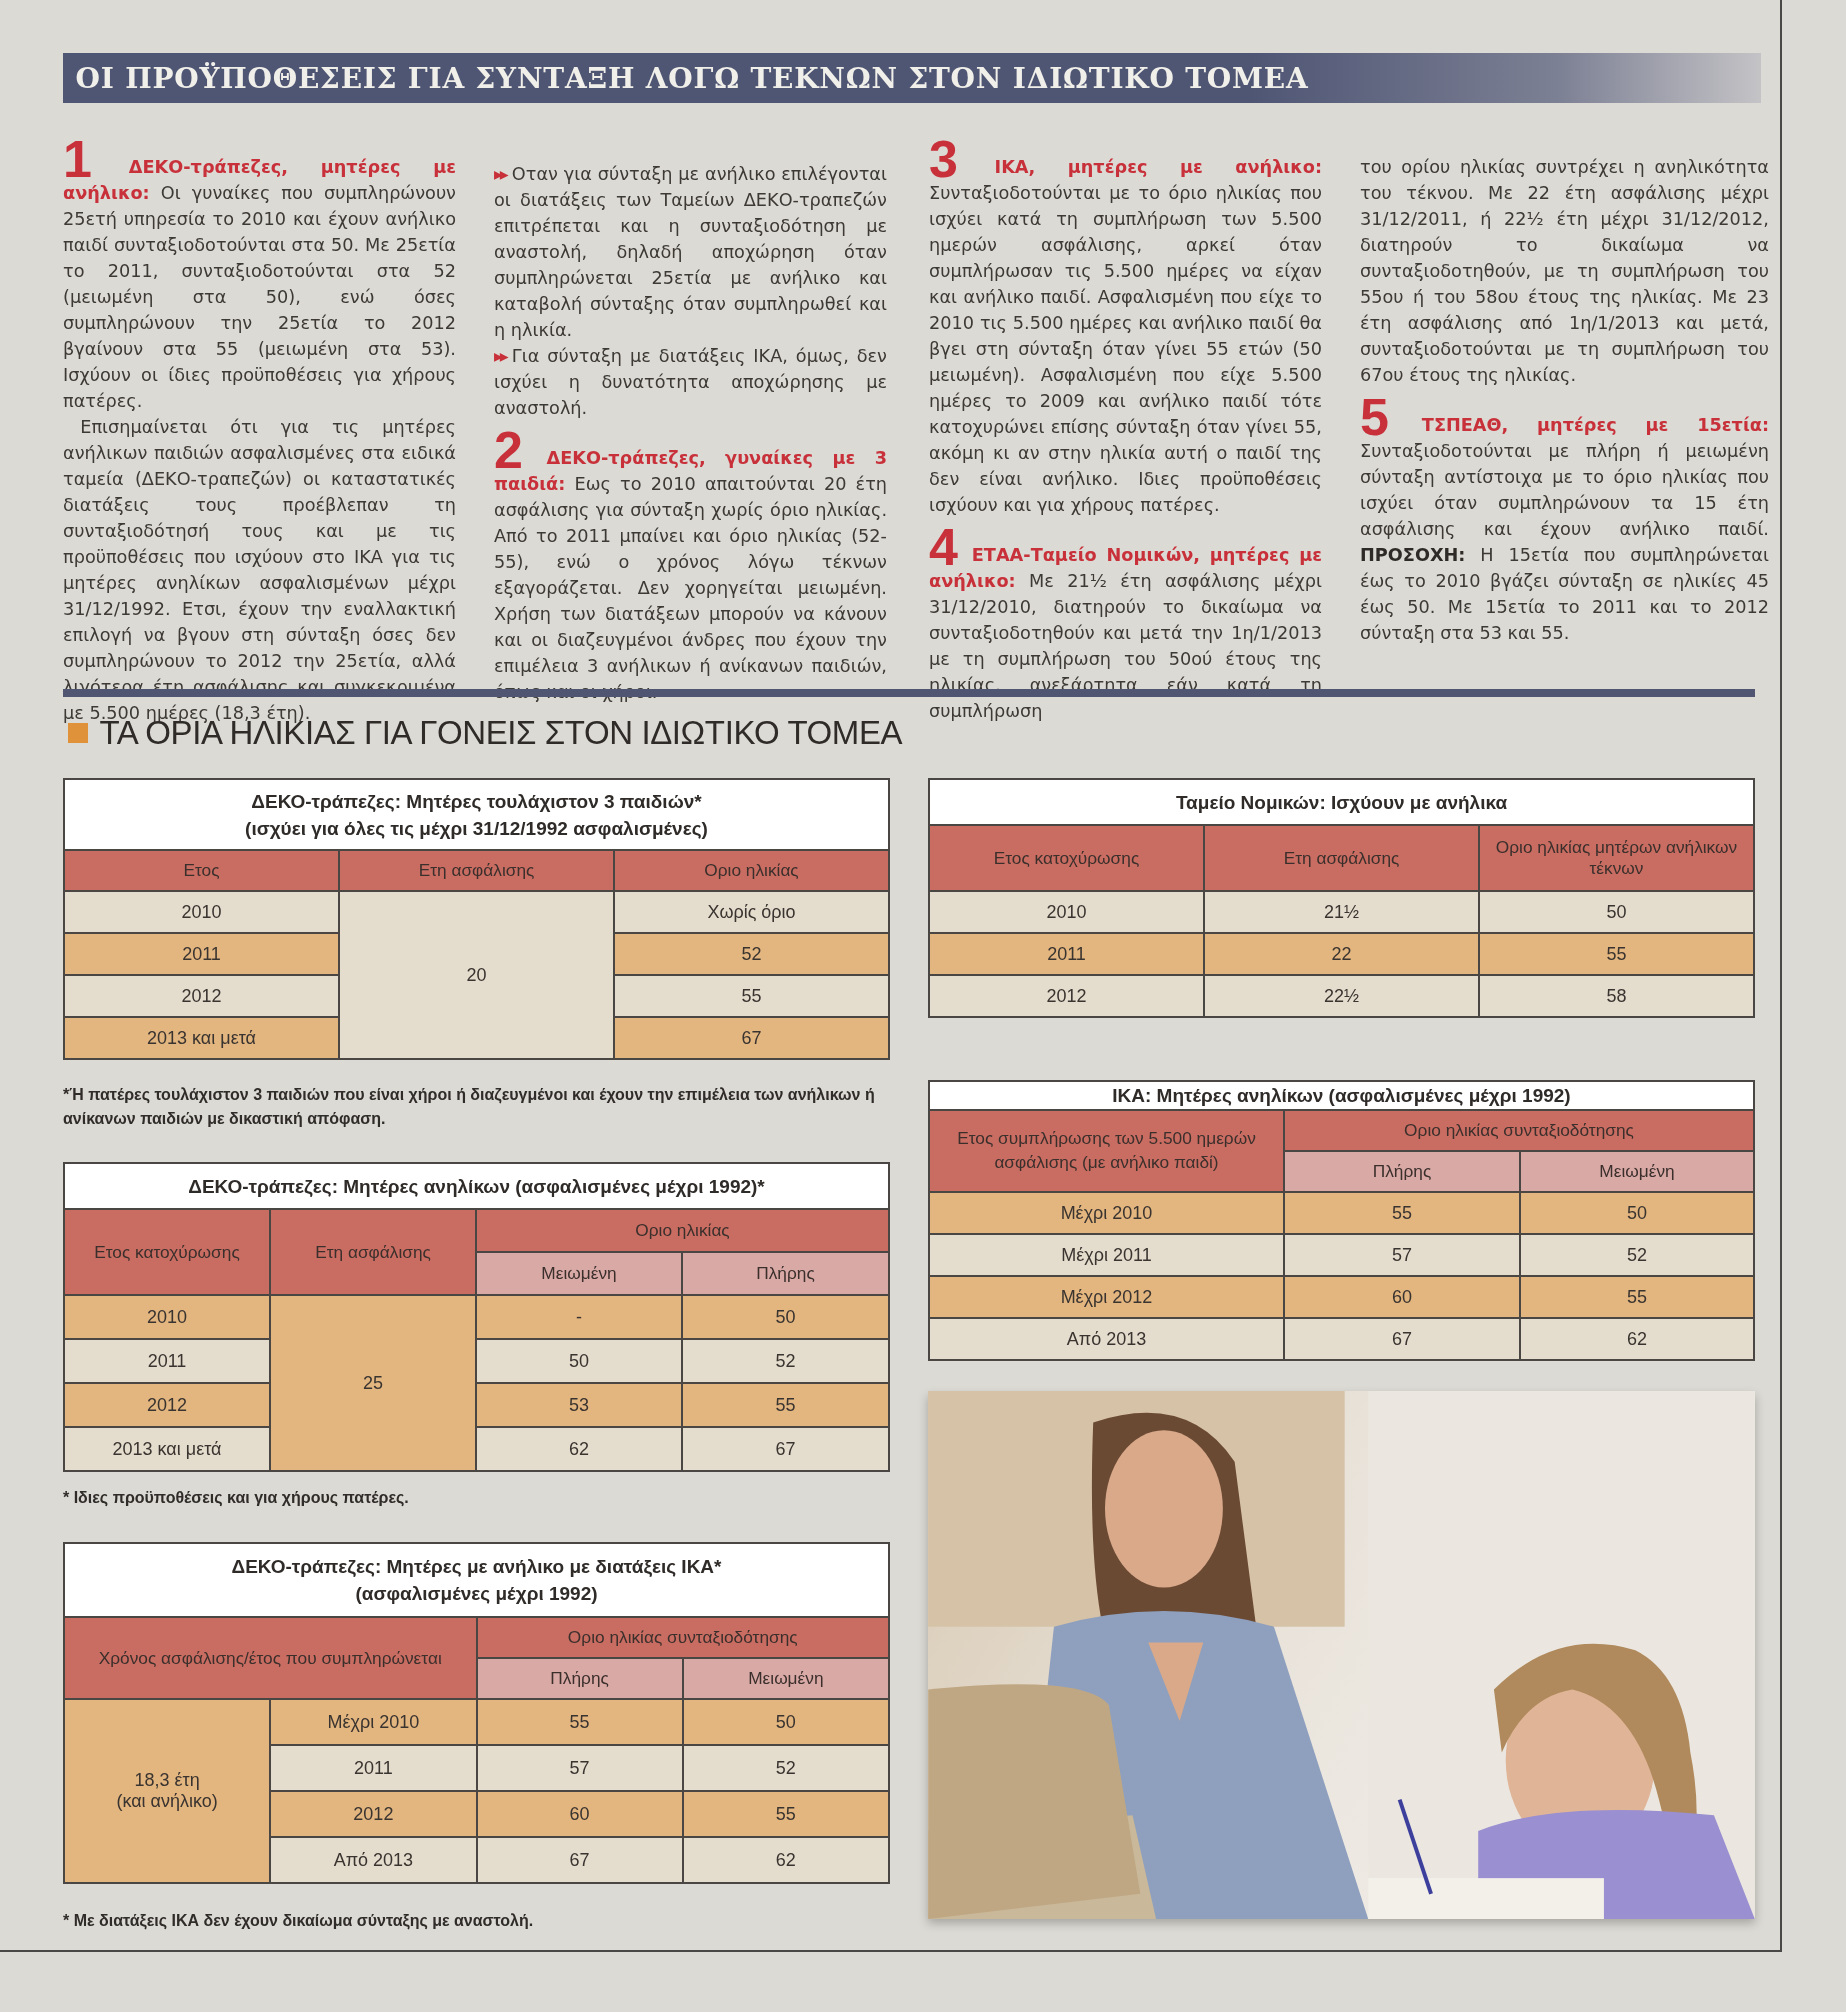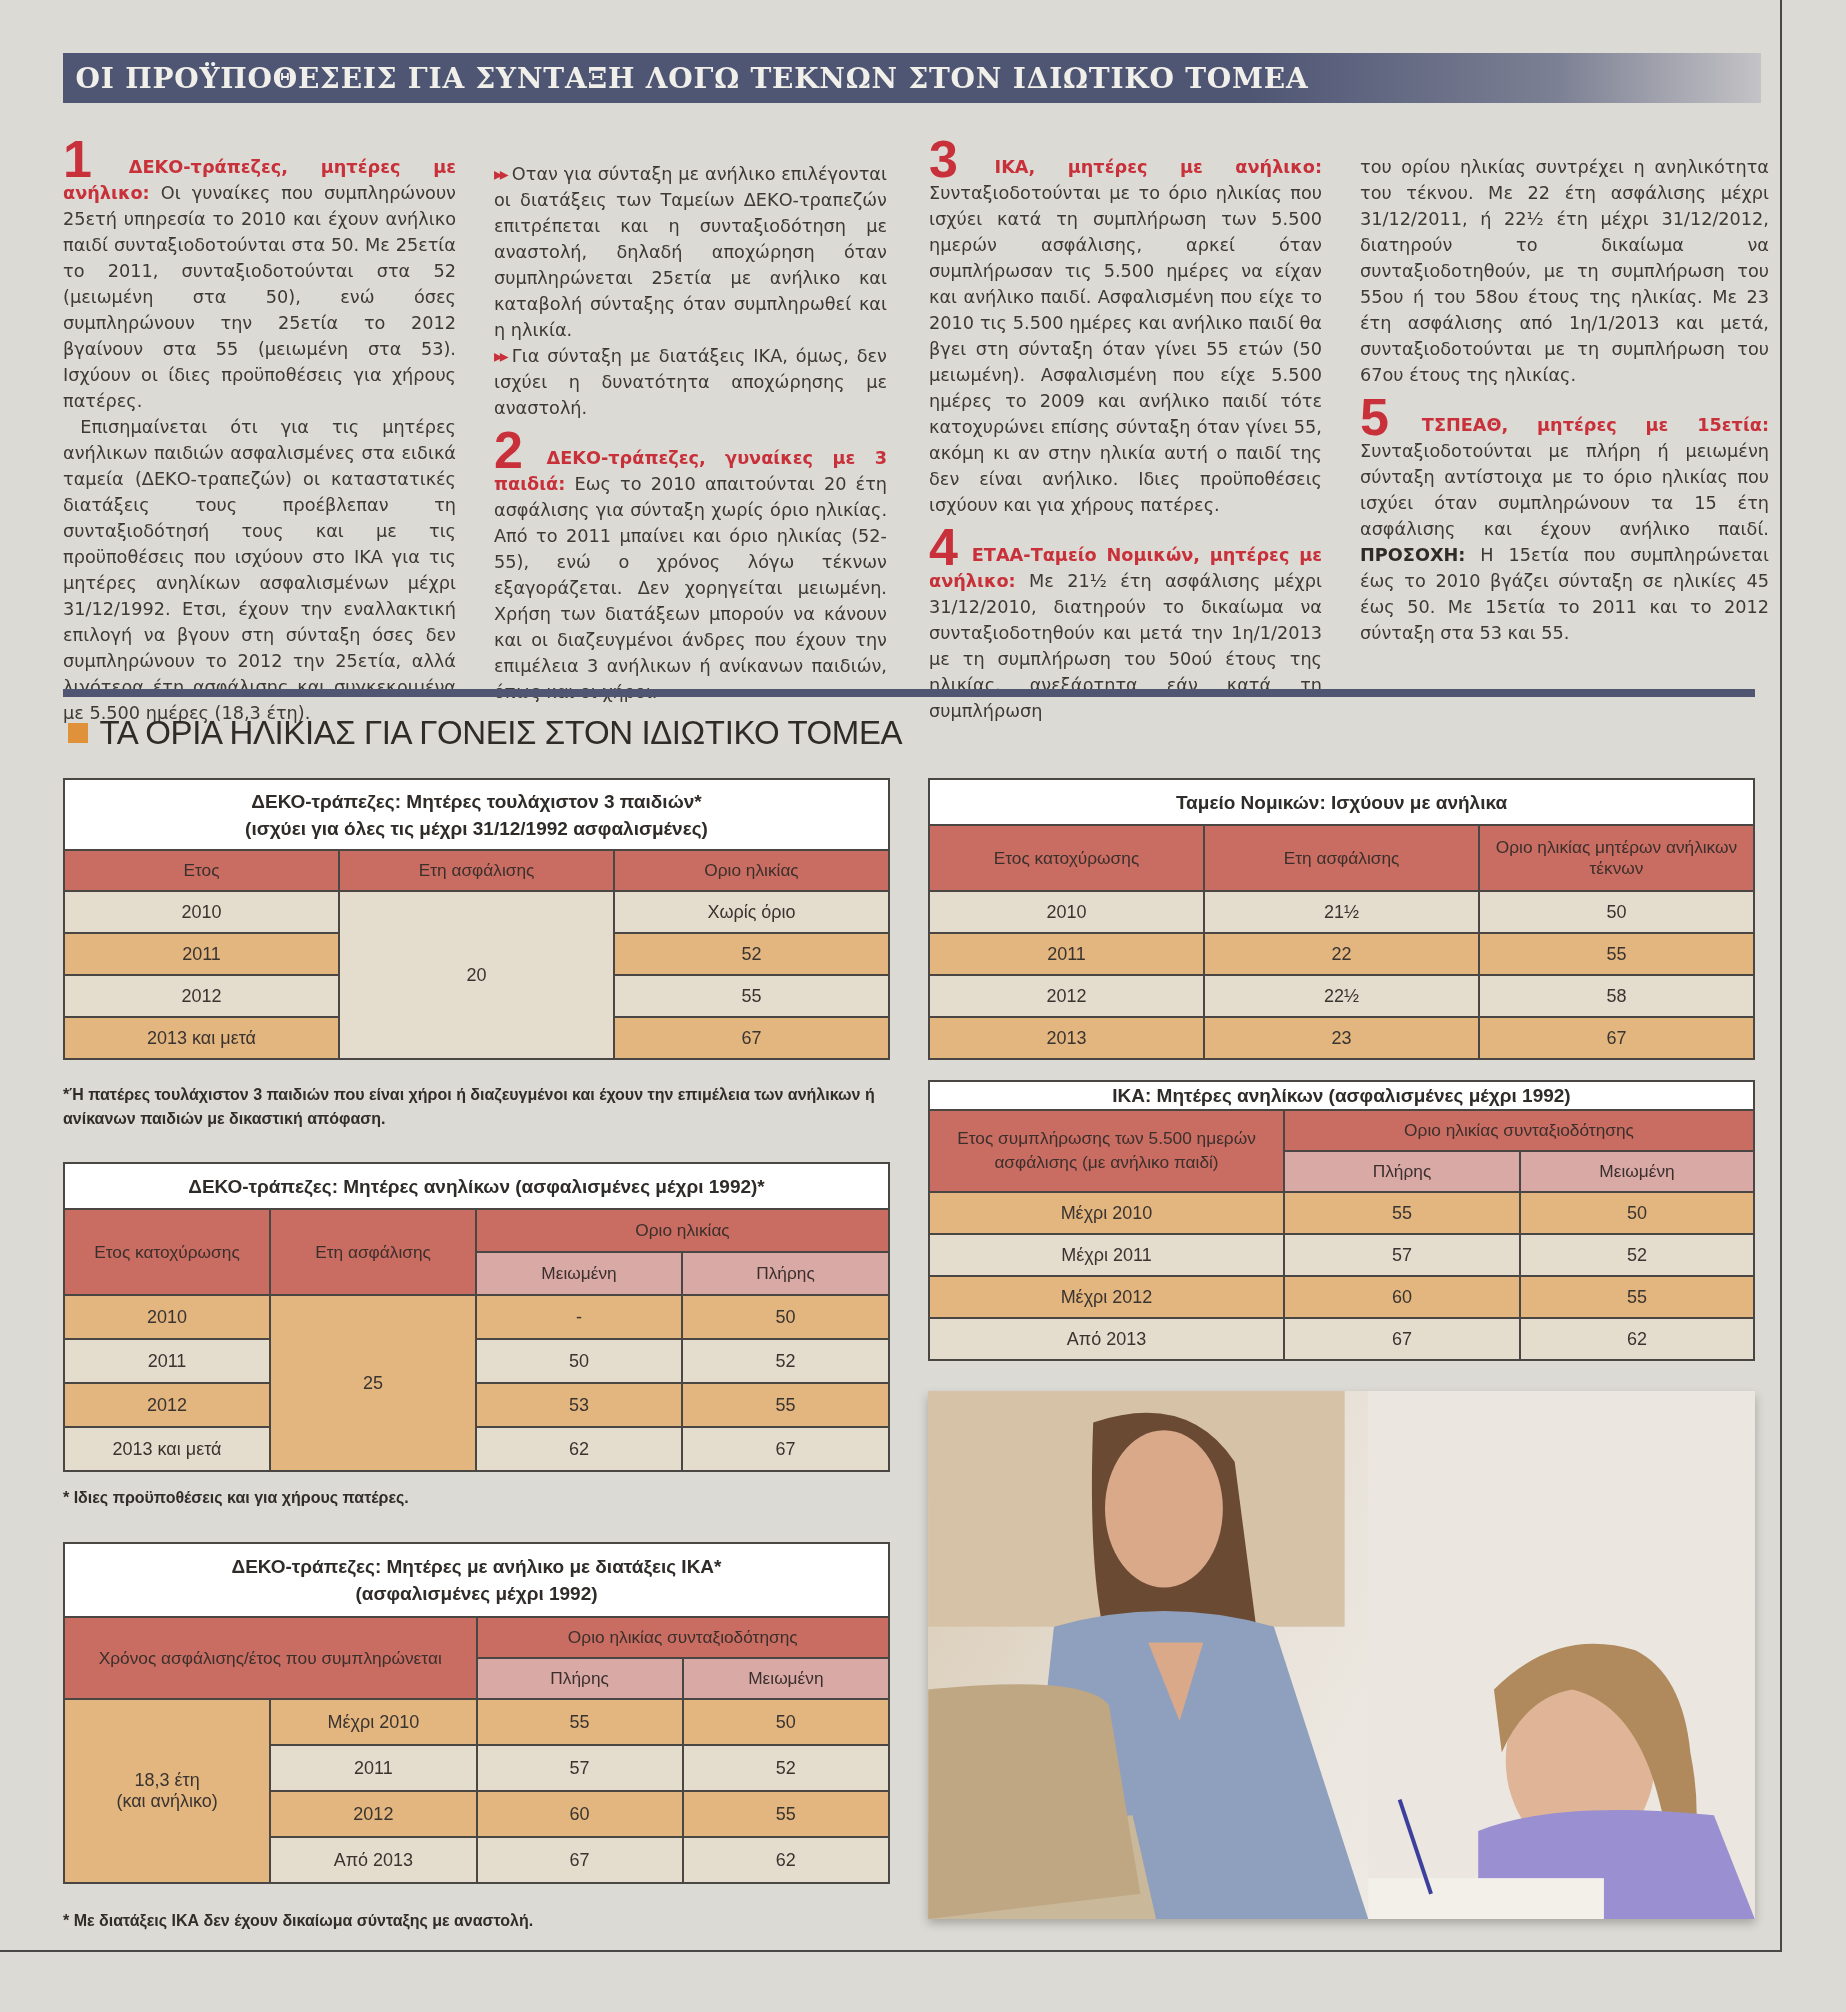--- a/index.html
+++ b/index.html
@@ -266,25 +266,20 @@
   <tr class="T" style="height:42px;">
     <td>2011</td>
     <td>22</td>
     <td>55</td>
   </tr>
   <tr class="L" style="height:42px;">
     <td>2012</td>
     <td>22½</td>
     <td>58</td>
   </tr>
-  <tr class="T" style="height:42px;">
-    <td>2013</td>
-    <td>23</td>
-    <td>67</td>
-  </tr>
 </tbody>
   </table>
 
 <table class="t" style="left:928px; top:1080px; width:827px;">
   <tbody>
       <tr style="height:28px;">
     <th class="cap" colspan="3">ΙΚΑ: Μητέρες ανηλίκων (ασφαλισμένες μέχρι 1992)</th>
   </tr>
   <tr style="height:41px;">
     <th class="hd" rowspan="2" style="width:355px; line-height:23.6px;">Ετος συμπλήρωσης των 5.500 ημερών ασφάλισης (με ανήλικο παιδί)</th>

